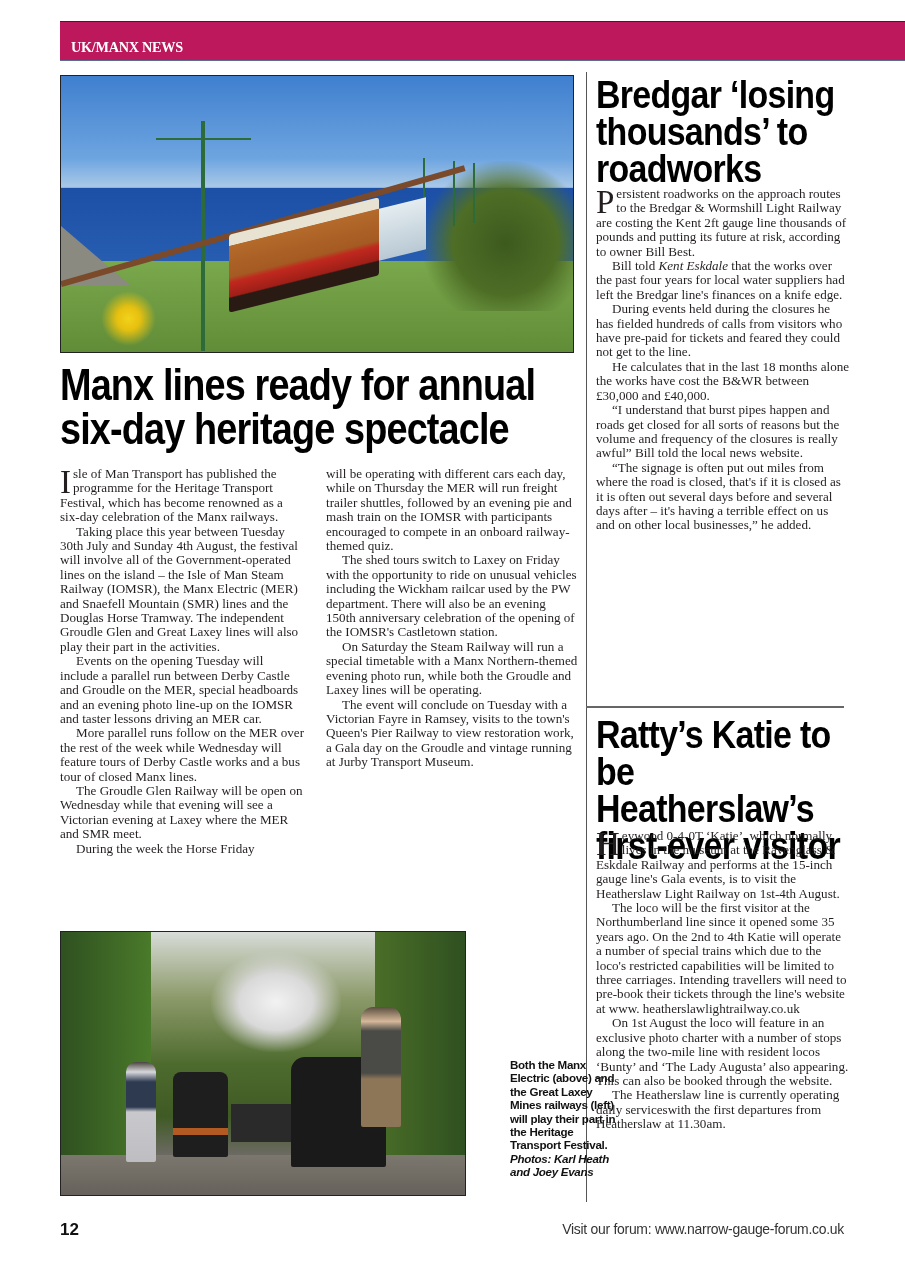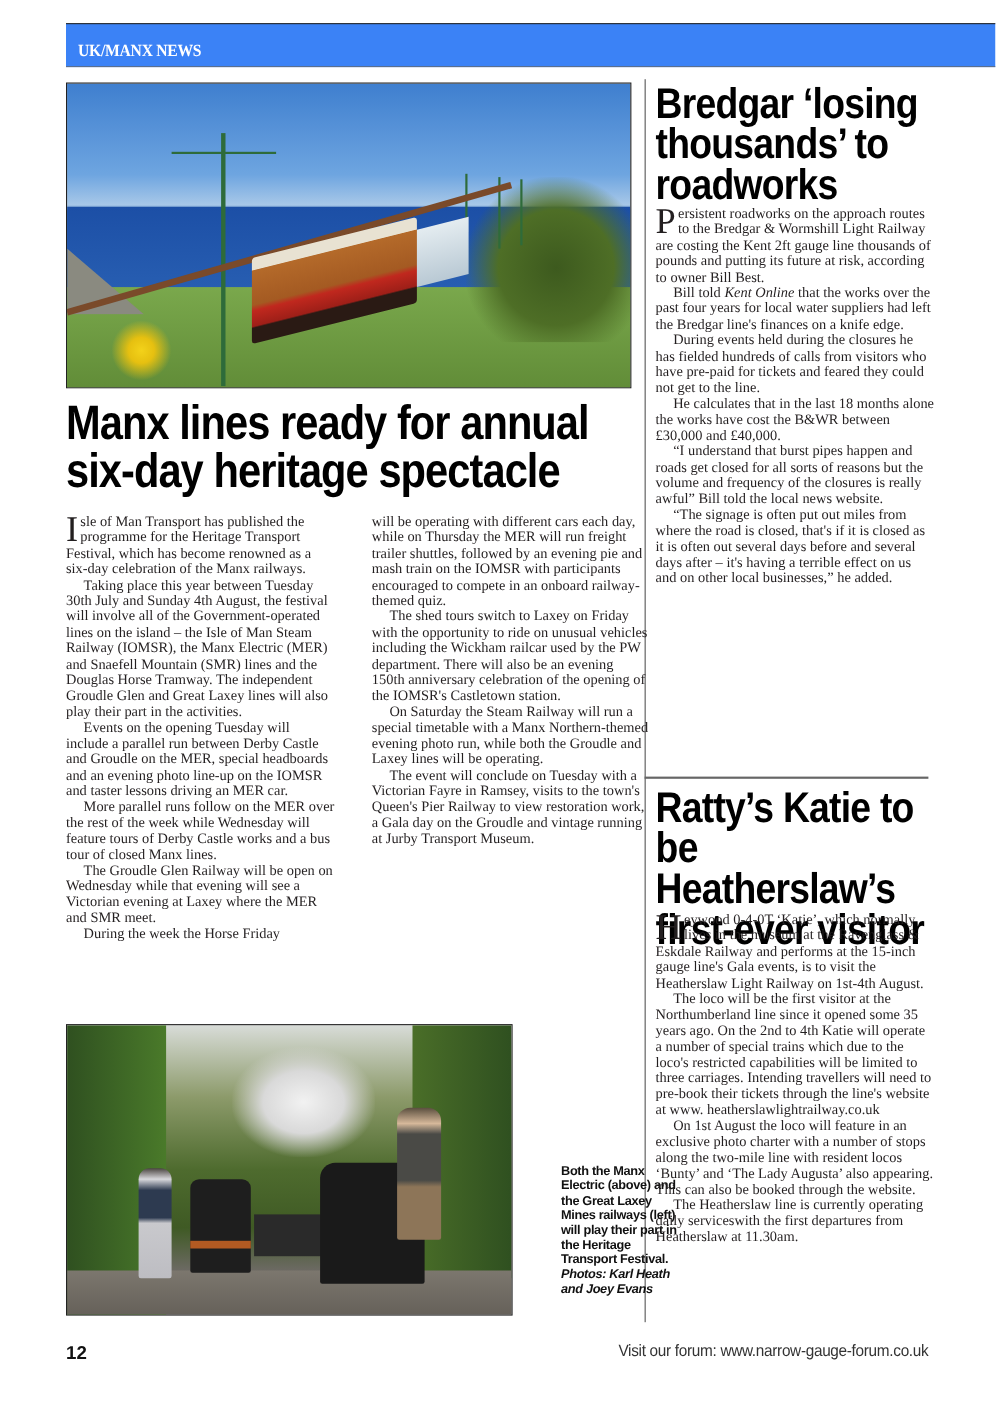--- a/index.html
+++ b/index.html
@@ -1,21 +1,21 @@
 <!DOCTYPE html>
 <html><head>
 <meta charset="utf-8">
 <style>
   * { box-sizing: border-box; margin: 0; padding: 0; }
   html, body { width: 905px; height: 1280px; background: #ffffff; overflow: hidden; }
   body { position: relative; font-family: "Liberation Serif", serif; color: #231f20; }
 
   .section-bar {
     position: absolute; left: 60px; top: 21px; width: 845px; height: 40px;
-    background: #3b82f6; border-top: 1px solid #2a2a2a; border-bottom: 1px solid #5a6f8f;
+    background: #be185d; border-top: 1px solid #2a2a2a; border-bottom: 1px solid #5a6f8f;
   }
   .section-bar span {
     position: absolute; left: 11px; top: 16px;
     font-family: "Liberation Serif", serif; font-weight: bold; font-size: 15.5px;
     color: #ffffff; letter-spacing: -0.3px; transform: scaleX(0.92); transform-origin: left;
   }
 
   .col-divider { position: absolute; left: 586px; top: 72px; width: 1px; height: 1130px; background: #555; }
 
   
@@ -48,21 +48,21 @@
     line-height: 44px; color: #000; letter-spacing: -1px;
     transform: scaleX(0.86); transform-origin: left top; width: 610px;
   }
 
   .body-col { position: absolute; font-size: 13.1px; line-height: 14.4px; color: #231f20; text-align: left; }
   .body-col p { text-indent: 16px; }
   .body-col p.first { text-indent: 0; }
   .dropcap { float: left; font-size: 33px; line-height: 26px; margin: 2px 2px 0 0; font-family: "Liberation Serif", serif; }
 
   #col-a { left: 60px; top: 467px; width: 245px; }
-  #col-b { left: 326px; top: 467px; width: 252px; margin-left: 12px; }
+  #col-b { left: 326px; top: 467px; width: 252px; }
 
   
   .photo-steam {
     position: absolute; left: 60px; top: 931px; width: 406px; height: 265px;
     border: 1px solid #222; overflow: hidden;
     background: linear-gradient(180deg, #d8dcd8 0%, #8c9a6a 25%, #4e6b2e 50%, #3f5a24 70%, #6d6a64 85%, #5a5650 100%);
   }
   .photo-steam .trees-l { position:absolute; left:0; top:0; width:90px; height:265px; background: linear-gradient(90deg,#2f5020,#4a7a2a); }
   .photo-steam .trees-r { position:absolute; right:0; top:0; width:90px; height:230px; background: linear-gradient(270deg,#2f5020,#4a6e28); }
   .photo-steam .steam { position:absolute; left:150px; top:20px; width:130px; height:100px; background: radial-gradient(ellipse at 50% 50%, #f2f2f2 0%, #d9d9d9 40%, rgba(217,217,217,0) 72%); }
@@ -153,21 +153,21 @@
 </div>
 
 <div class="caption">
   <span>Both the Manx Electric (above) and the Great Laxey Mines railways (left) will play their part in the Heritage Transport Festival.</span>
   <em>Photos: Karl Heath and Joey Evans</em>
 </div>
 
 <h2 class="headline-side" id="hl-bredgar">Bredgar ‘losing thousands’ to roadworks</h2>
 <div class="body-col" id="col-bredgar">
     <p class="first"><span class="dropcap">P</span>ersistent roadworks on the approach routes to the Bredgar &amp; Wormshill Light Railway are costing the Kent 2ft gauge line thousands of pounds and putting its future at risk, according to owner Bill Best.</p>
-    <p>Bill told <em>Kent Online</em> that the works over the past four years for local water suppliers had left the Bredgar line's finances on a knife edge.</p>
+    <p>Bill told <em>Kent Eskdale</em> that the works over the past four years for local water suppliers had left the Bredgar line's finances on a knife edge.</p>
     <p>During events held during the closures he has fielded hundreds of calls from visitors who have pre-paid for tickets and feared they could not get to the line.</p>
     <p>He calculates that in the last 18 months alone the works have cost the B&amp;WR between £30,000 and £40,000.</p>
     <p>“I understand that burst pipes happen and roads get closed for all sorts of reasons but the volume and frequency of the closures is really awful” Bill told the local news website.</p>
     <p>“The signage is often put out miles from where the road is closed, that's if it is closed as it is often out several days before and several days after – it's having a terrible effect on us and on other local businesses,” he added.</p>
   </div>
 
 <div class="side-rule"></div>
 
 <h2 class="headline-side" id="hl-ratty">Ratty’s Katie to be Heatherslaw’s first-ever visitor</h2>
 <div class="body-col" id="col-ratty">

